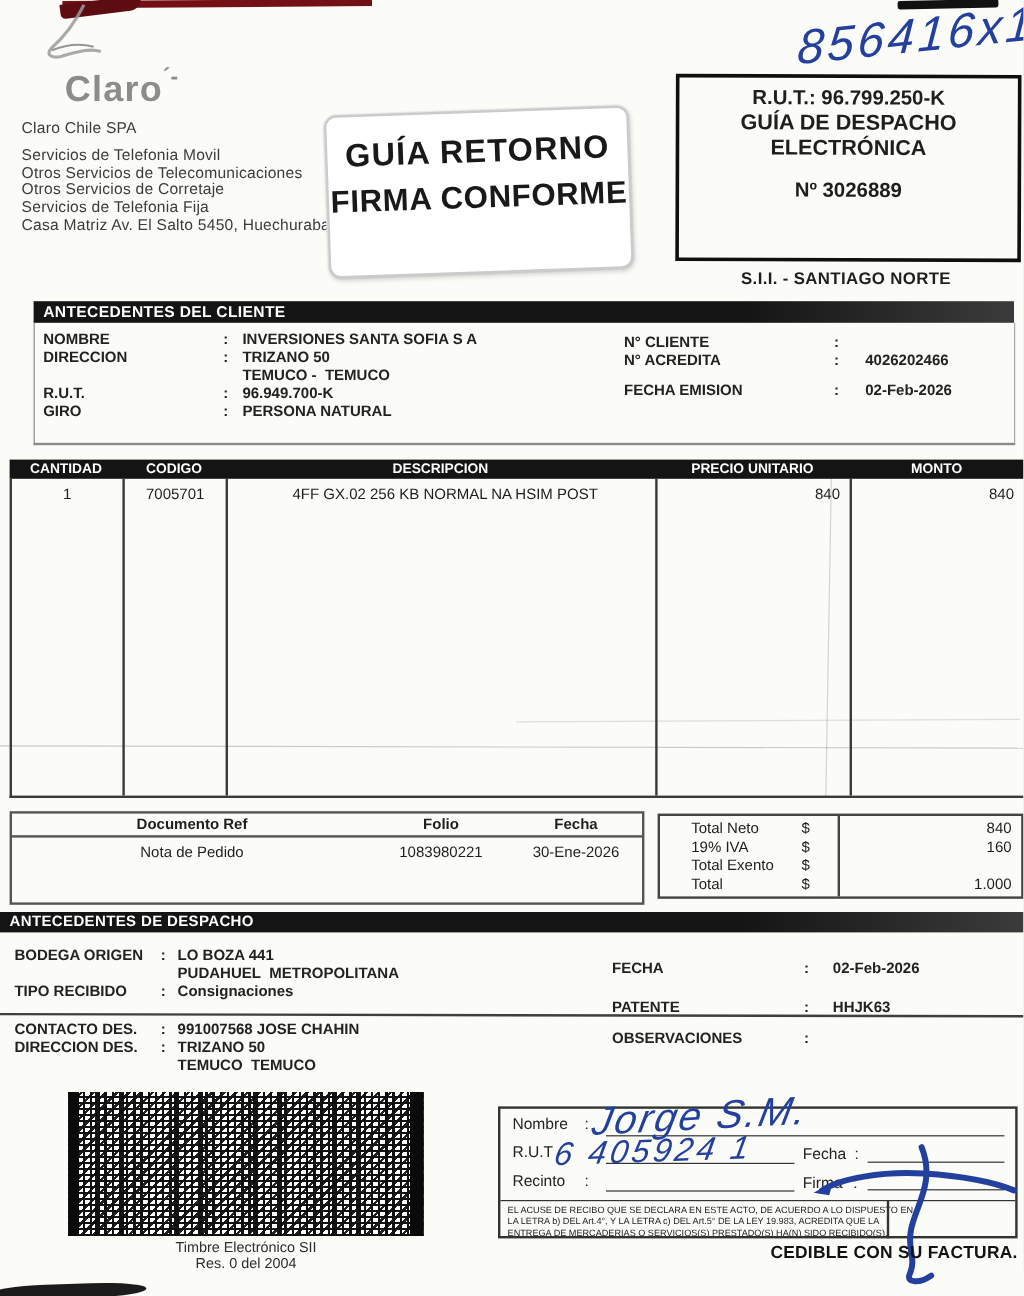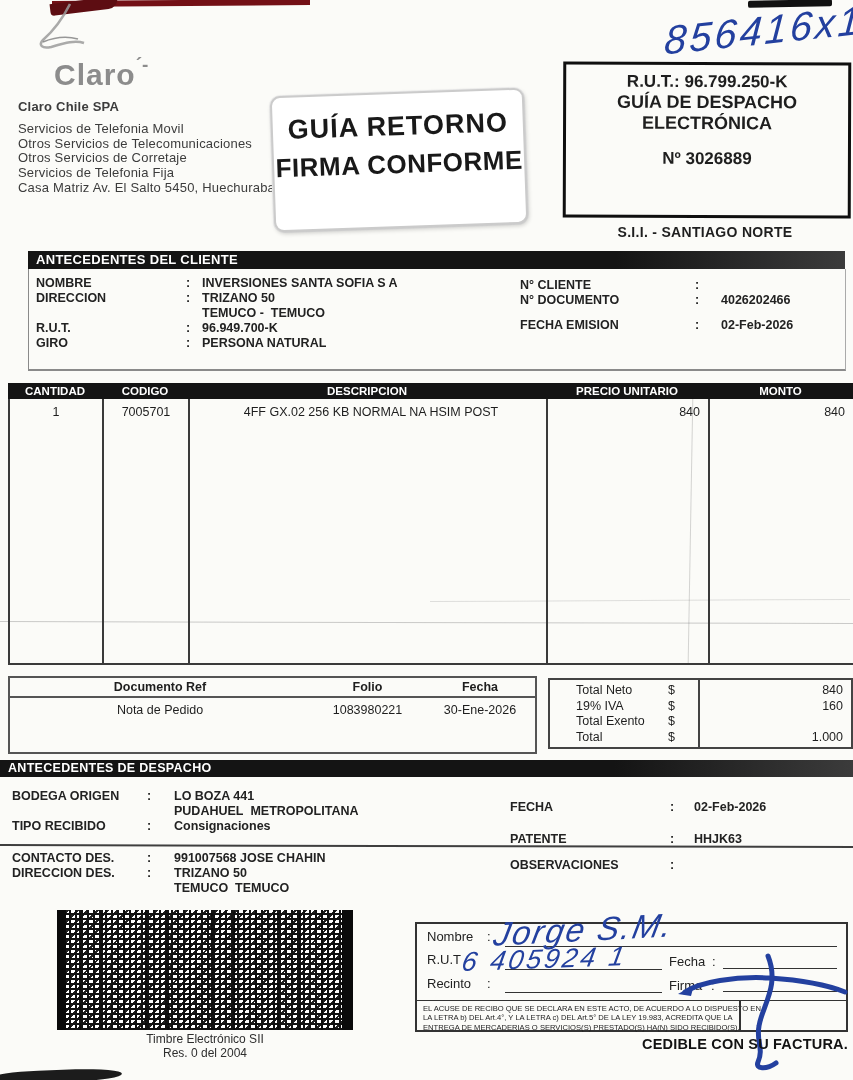--- a/index.html
+++ b/index.html
@@ -19,21 +19,21 @@
   .corner-smear{position:absolute;left:-8px;top:1070px;width:130px;height:12px;background:#1c1c1c;border-radius:50%/70%;transform:rotate(-2deg);}
   
   .hand{color:#23409f;font-style:italic;position:absolute;white-space:nowrap;}
   .hw-top{left:664px;top:8px;font-size:40px;letter-spacing:3px;transform:rotate(-6deg) skewX(-10deg);}
   .hw-name{left:494px;top:911px;font-size:33px;transform:rotate(-3deg) skewX(-14deg);letter-spacing:2px;}
   .hw-rut{left:462px;top:944px;font-size:27px;transform:rotate(-2deg) skewX(-12deg);letter-spacing:3px;}
   
   .logo{position:absolute;left:54px;top:54px;font-size:30px;color:#8c8c8c;font-weight:bold;letter-spacing:1px;}
   .logo .marks{font-size:19px;vertical-align:14px;letter-spacing:0;}
   .company{position:absolute;left:18px;top:100px;font-size:13px;color:#3c3c3c;letter-spacing:.2px;line-height:14.8px;}
-  .company .first{margin-bottom:7px;font-weight:bold;}
+  .company .first{margin-bottom:7px;}
   .stamp{
     position:absolute;left:272px;top:92px;width:250px;height:132px;background:#fff;
     border:2px solid #cbcbcb;border-radius:10px;transform:rotate(-2deg);
     box-shadow:1px 2px 4px rgba(0,0,0,.18), 0 0 0 1px #eee;text-align:center;
   }
   .stamp .l1{margin-top:17px;font-size:27px;font-weight:bold;letter-spacing:1px;color:#191919;}
   .stamp .l2{margin-top:7px;font-size:26px;font-weight:bold;letter-spacing:.5px;color:#191919;}
   .doc-box{
     position:absolute;left:563px;top:62px;width:282px;height:150px;
     border:3px solid #0f0f0f;text-align:center;transform:rotate(.2deg);
@@ -72,21 +72,21 @@
   .ref-row{padding-top:5px;}
   
   .totals{position:absolute;left:548px;top:678px;width:305px;height:71px;border:2px solid #444;box-sizing:border-box;padding-top:3px;}
   .totals .trow{display:grid;grid-template-columns:118px 30px 1fr;font-size:12.5px;line-height:15.5px;}
   .totals .tl{padding-left:26px;}
   .totals .tv{text-align:right;padding-right:8px;}
   .totals .divider{position:absolute;left:148px;top:0;bottom:0;width:2px;background:#444;}
   
   .disp-left1{position:absolute;left:12px;top:789px;width:470px;}
   .disp-left2{position:absolute;left:12px;top:851px;width:470px;}
-  .disp-left1 .kv,.disp-left2 .kv{grid-template-columns:122px 14px 1fr;gap:13px;}
+  .disp-left1 .kv,.disp-left2 .kv{grid-template-columns:122px 14px 1fr;}
   .disp-right{position:absolute;left:510px;top:800px;width:343px;}
   .disp-right .kv{grid-template-columns:160px 14px 1fr;}
   .mt17{margin-top:17px;} .mt10{margin-top:11px;}
   .hline-full{position:absolute;left:0;top:845px;width:853px;height:2px;background:#3f3f3f;transform:rotate(.12deg);}
   
   .barcode{
     position:absolute;left:57px;top:910px;width:296px;height:120px;background-color:#fff;
     background-image:
       linear-gradient(90deg,#0a0a0a 0,#0a0a0a 9px,rgba(0,0,0,0) 9px),
       linear-gradient(270deg,#0a0a0a 0,#0a0a0a 11px,rgba(0,0,0,0) 11px),
@@ -177,21 +177,21 @@
         <span class="v">PERSONA NATURAL</span>
       </div>
   </div>
   <div class="client-right">
     <div class="kv">
         <span>N° CLIENTE</span>
         <span>:</span>
         <span class="v"></span>
       </div>
     <div class="kv">
-        <span>N° DOCUMENTO</span>
+        <span>N° ACREDITA</span>
         <span>:</span>
         <span class="v">4026202466</span>
       </div>
     <div class="gap10"></div>
     <div class="kv">
         <span>FECHA EMISION</span>
         <span>:</span>
         <span class="v">02-Feb-2026</span>
       </div>
   </div>

